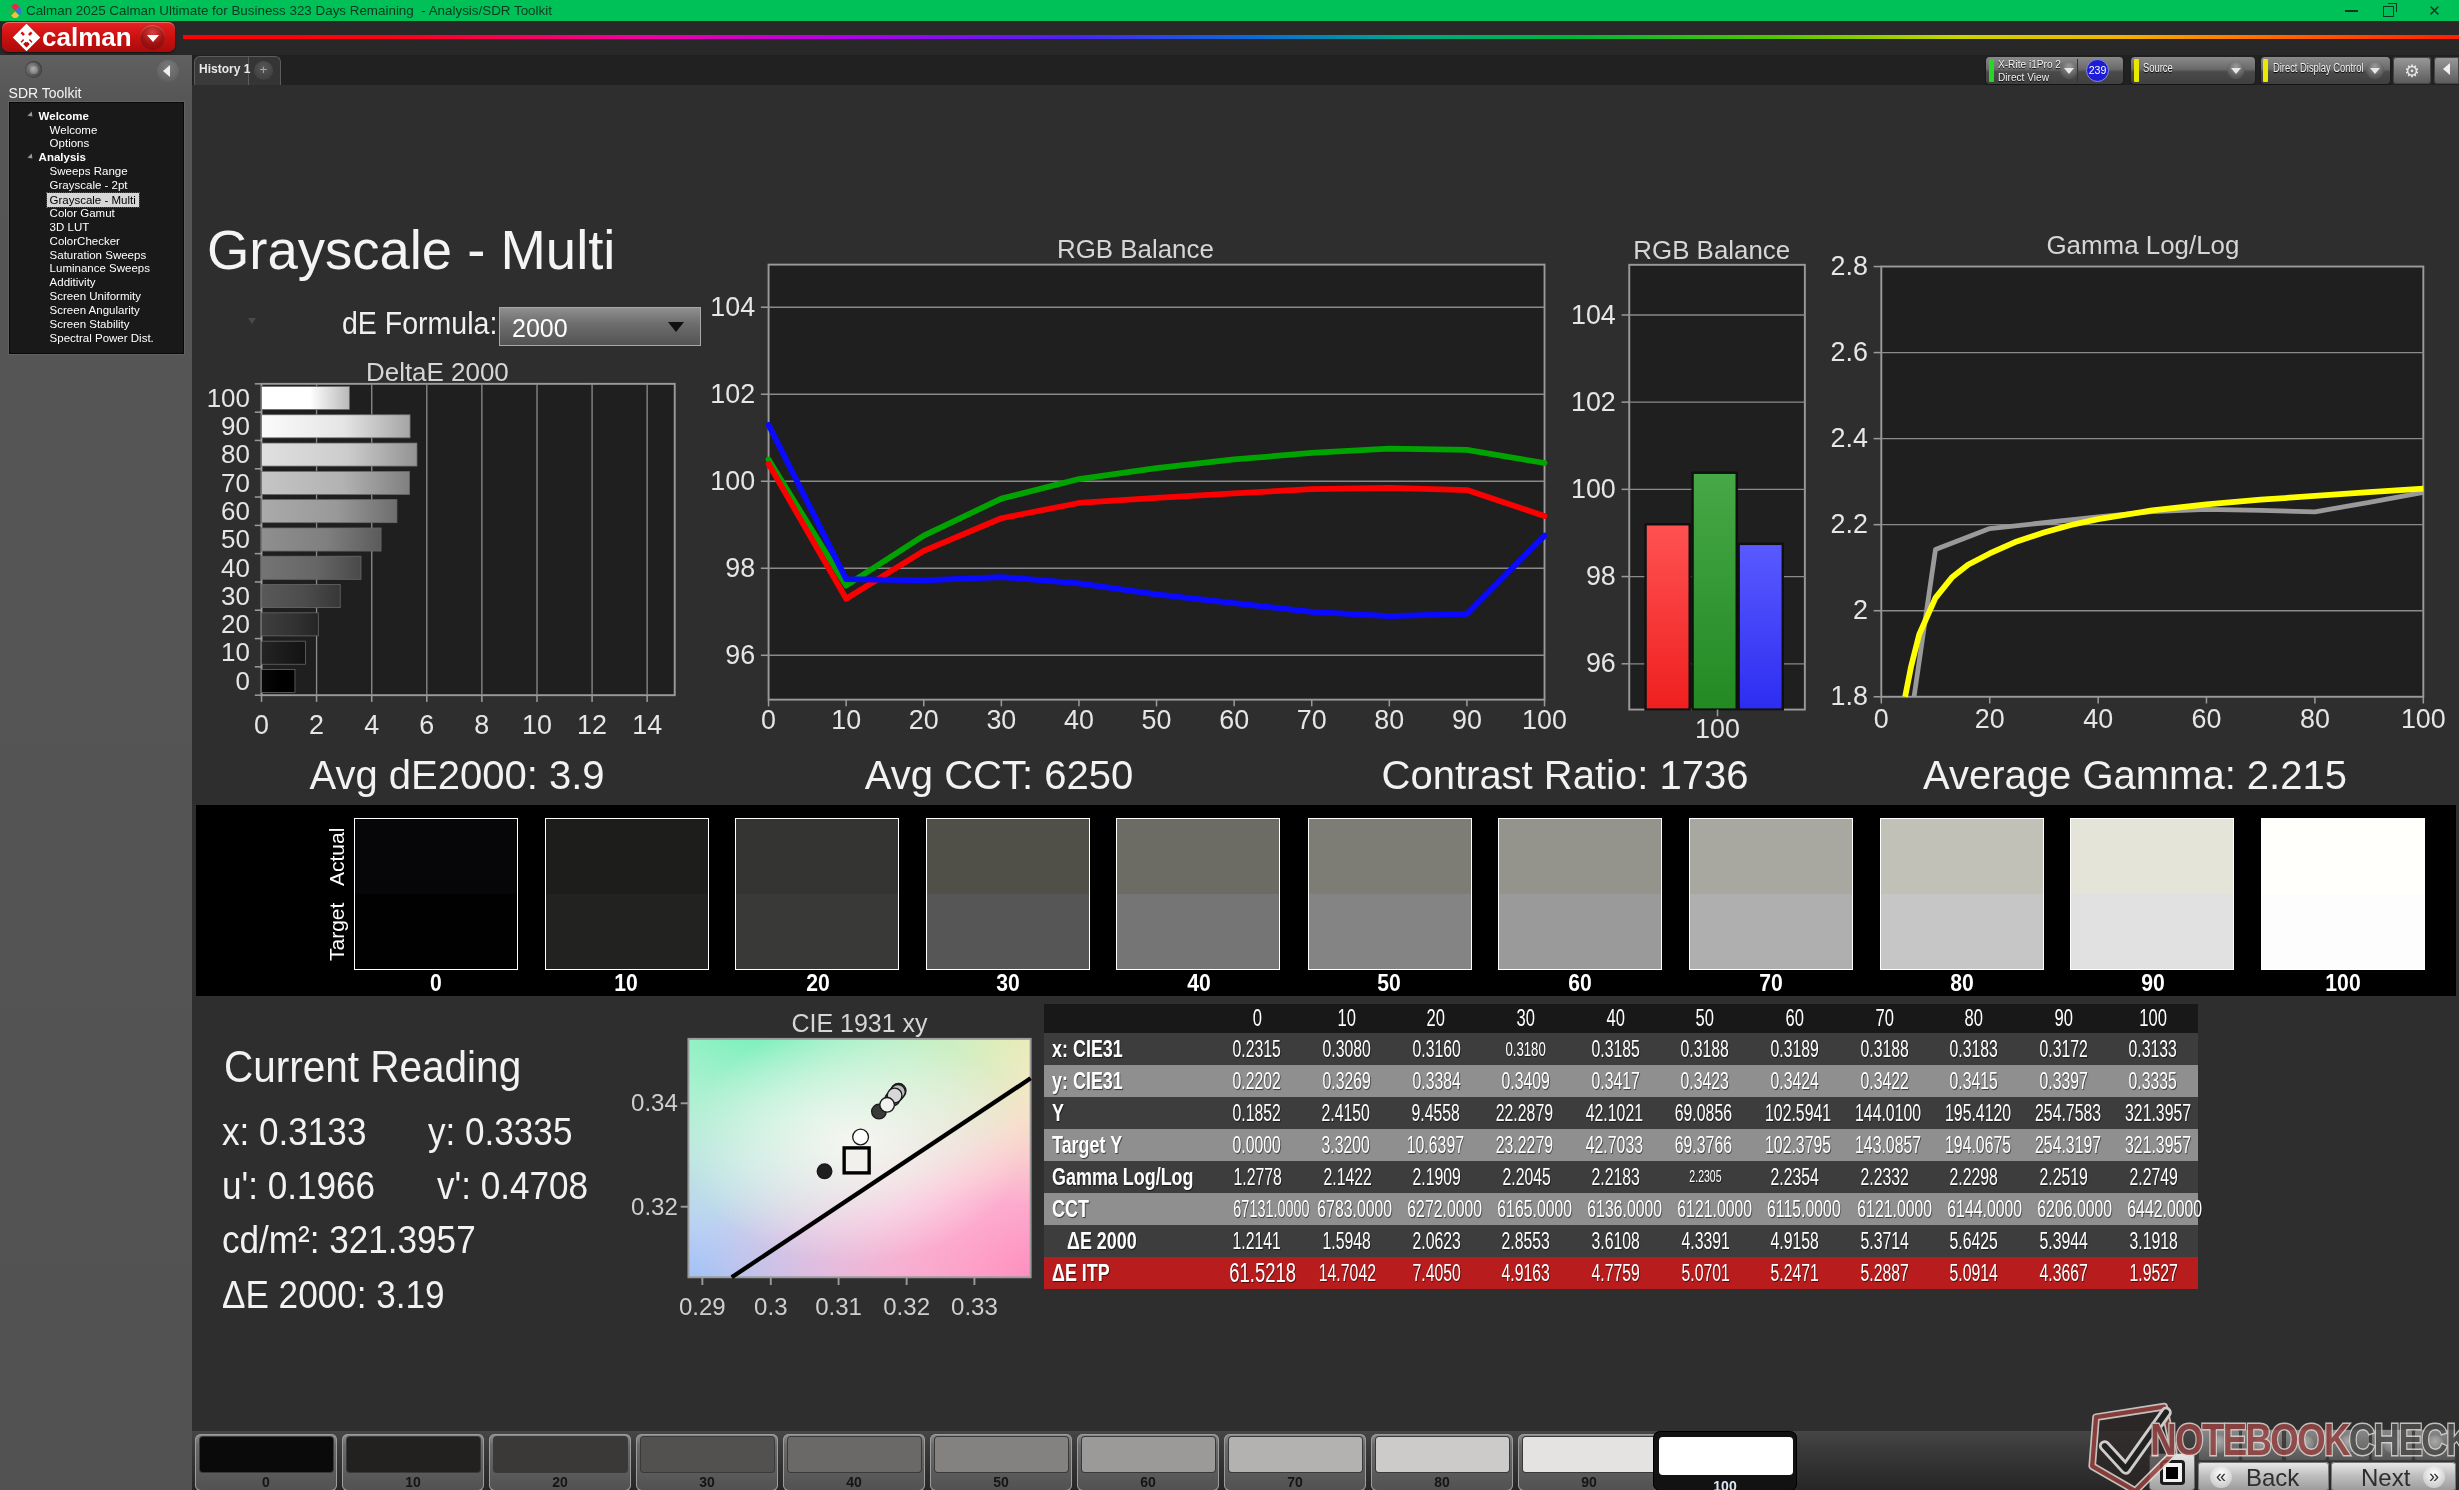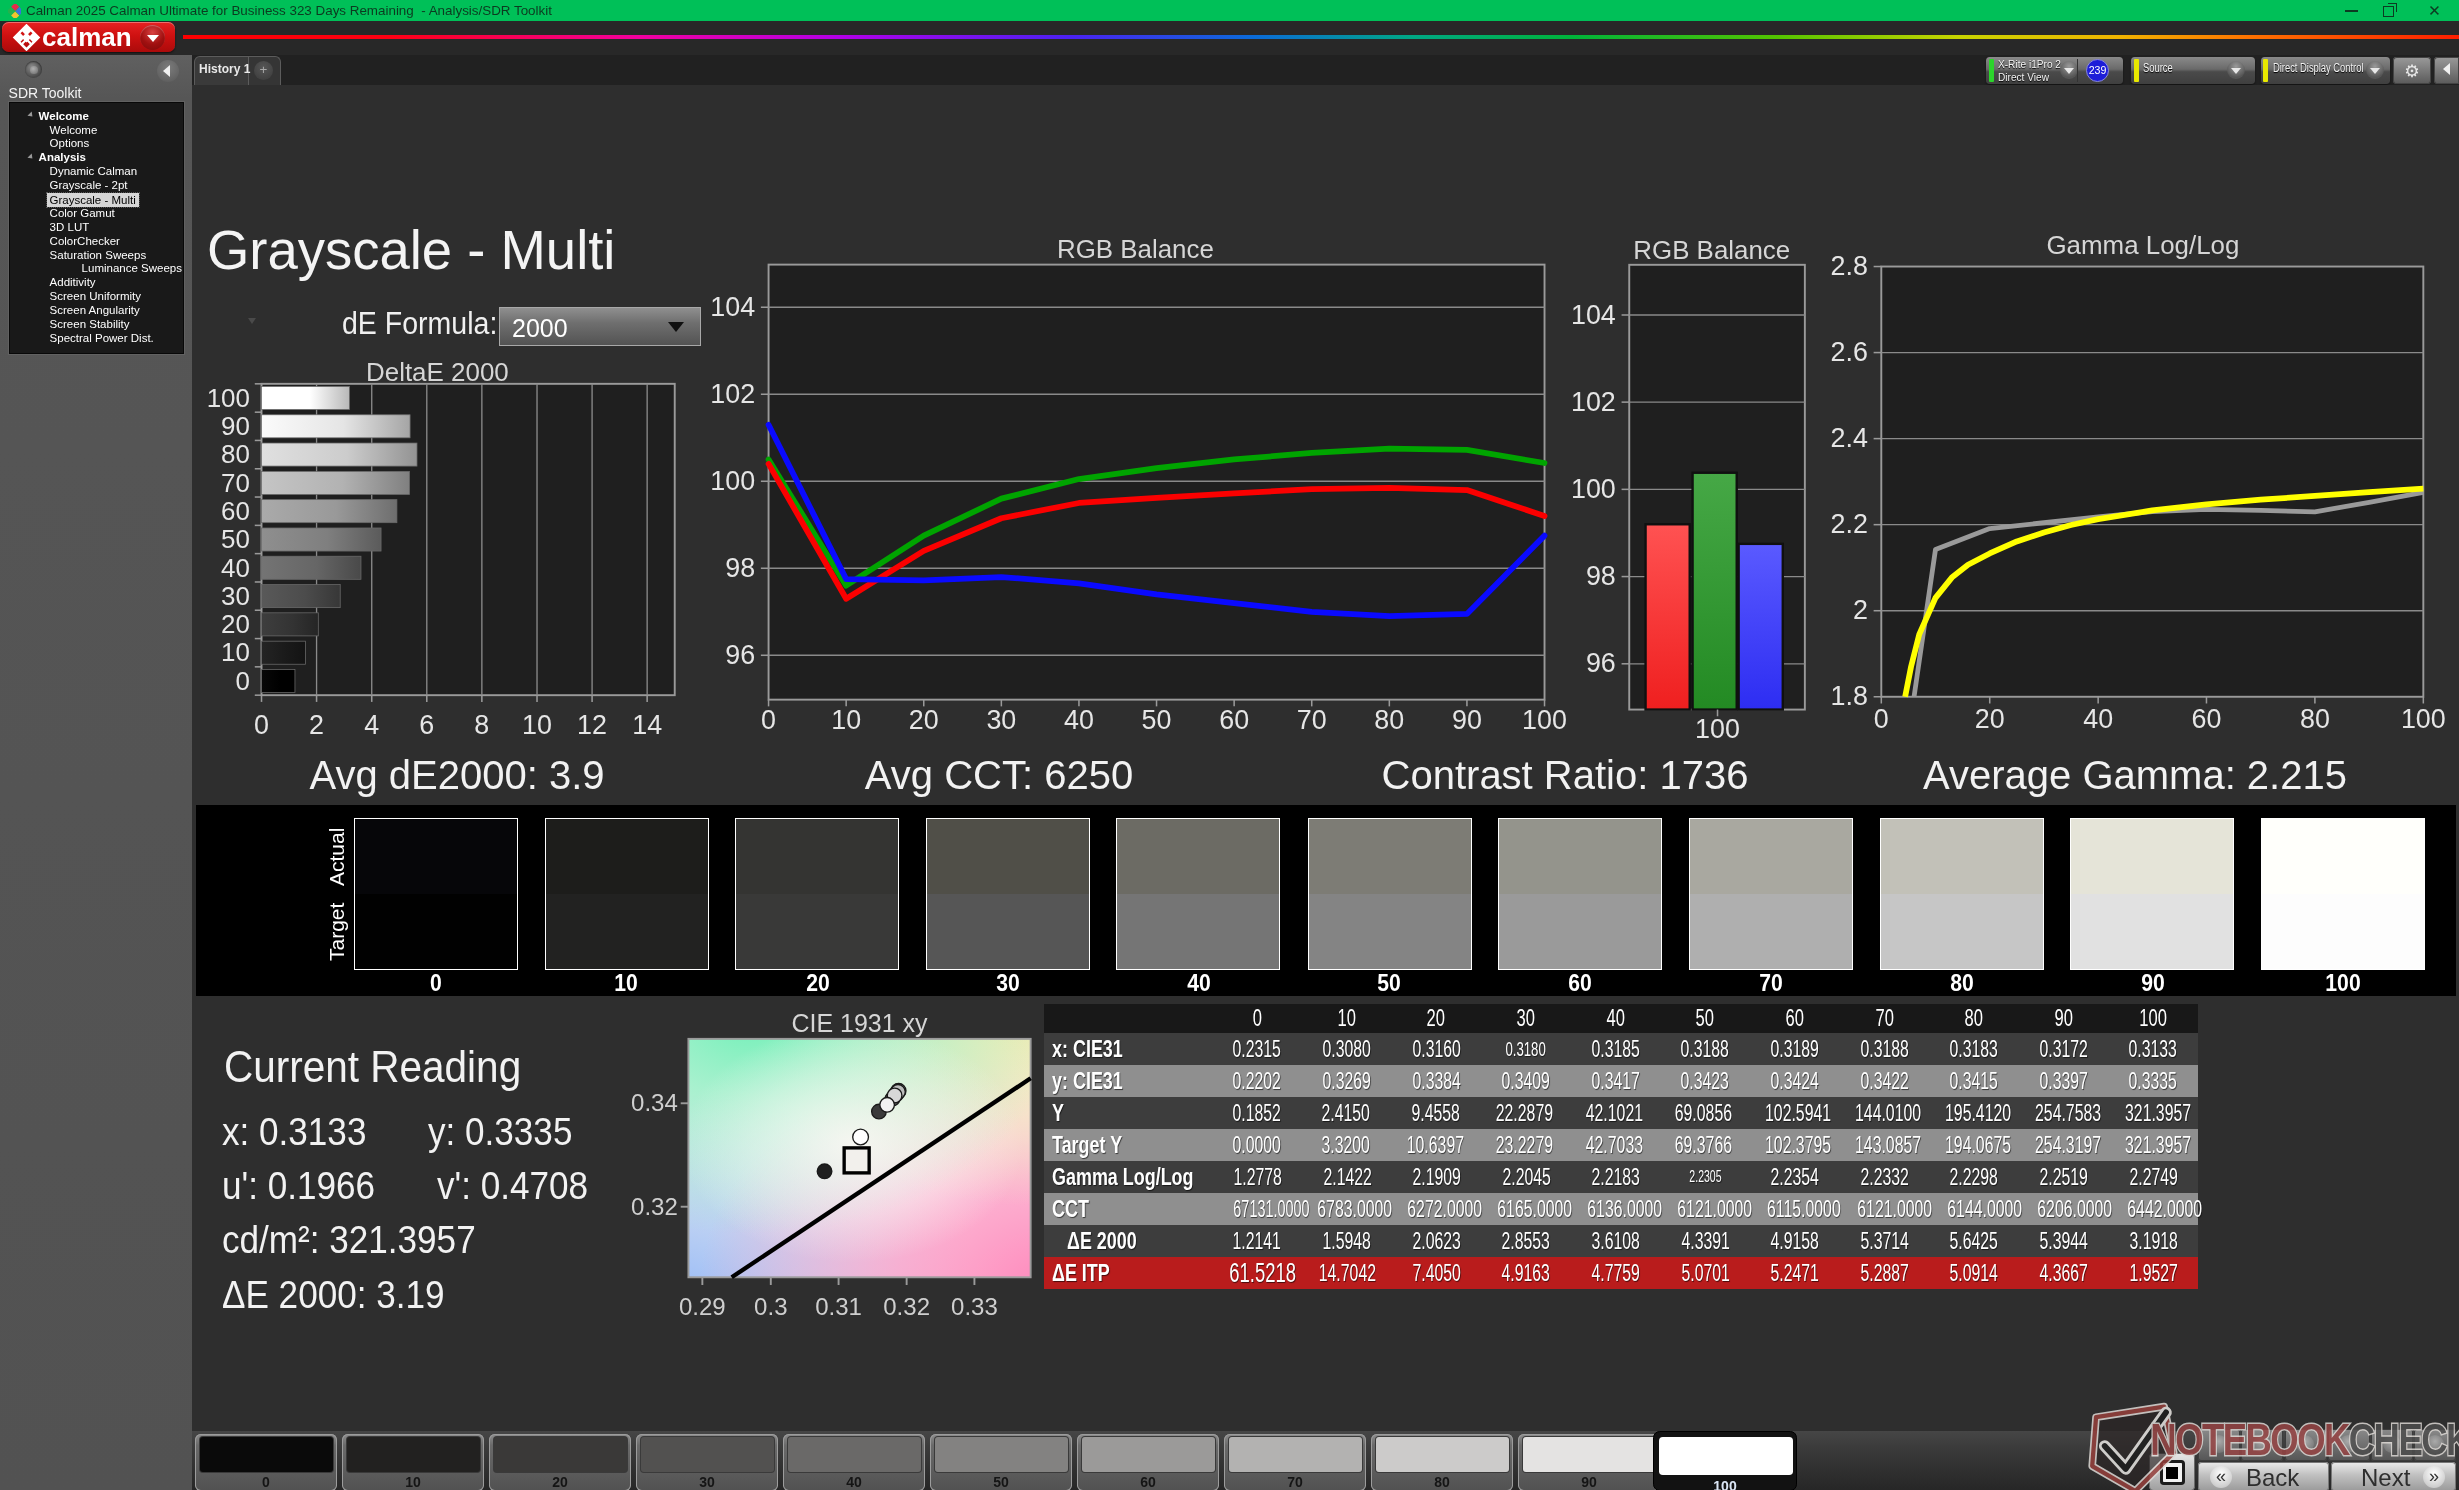--- a/index.html
+++ b/index.html
@@ -80,28 +80,28 @@
 <div class="abs" style="left:157px;top:60px;width:22px;height:22px;border-radius:50%;background:radial-gradient(circle at 50% 35%,#7c7c7c,#585858);"></div>
 <div class="abs" style="left:163px;top:65px;width:0;height:0;border-top:6.2px solid transparent;border-bottom:6.2px solid transparent;border-right:7.7px solid #f0f0f0;"></div>
 <div class="abs" style="left:8.6px;top:85px;font-size:14px;color:#f4f4f4;">SDR Toolkit</div>
 <div class="abs" style="left:8.6px;top:102px;width:175px;height:252px;background:#191919;border:1px solid #080808;box-shadow:0 0 0 1px #616161;">
       <div class="abs" style="left:18px;top:10px;width:0;height:0;border-left:3.8px solid transparent;border-right:3.8px solid transparent;border-top:4.8px solid #9a9a9a;transform:rotate(-45deg);"></div>
       <div class="abs" style="left:29px;top:6.7px;font-size:11.5px;line-height:13.4px;font-weight:700;color:#fff;">Welcome</div>
       <div class="abs" style="left:40px;top:20.6px;font-size:11.5px;line-height:13.4px;color:#fff;">Welcome</div>
       <div class="abs" style="left:40px;top:34px;font-size:11.5px;line-height:13.4px;color:#fff;">Options</div>
       <div class="abs" style="left:18px;top:52px;width:0;height:0;border-left:3.8px solid transparent;border-right:3.8px solid transparent;border-top:4.8px solid #9a9a9a;transform:rotate(-45deg);"></div>
       <div class="abs" style="left:29px;top:48px;font-size:11.5px;line-height:13.4px;font-weight:700;color:#fff;">Analysis</div>
-      <div class="abs" style="left:40px;top:62px;font-size:11.5px;line-height:13.4px;color:#fff;">Dynamic Calman</div>
+      <div class="abs" style="left:40px;top:62px;font-size:11.5px;line-height:13.4px;color:#fff;">Sweeps Range</div>
       <div class="abs" style="left:40px;top:76px;font-size:11.5px;line-height:13.4px;color:#fff;">Grayscale - 2pt</div>
       <div class="abs" style="left:37px;top:90px;background:#d6d6d6;color:#000;font-size:11.5px;line-height:14px;padding:0 2.9px;outline:1px dotted #555;">Grayscale - Multi</div>
       <div class="abs" style="left:40px;top:104px;font-size:11.5px;line-height:13.4px;color:#fff;">Color Gamut</div>
       <div class="abs" style="left:40px;top:118px;font-size:11.5px;line-height:13.4px;color:#fff;">3D LUT</div>
       <div class="abs" style="left:40px;top:132px;font-size:11.5px;line-height:13.4px;color:#fff;">ColorChecker</div>
       <div class="abs" style="left:40px;top:146px;font-size:11.5px;line-height:13.4px;color:#fff;">Saturation Sweeps</div>
-      <div class="abs" style="left:40px;top:159px;font-size:11.5px;line-height:13.4px;color:#fff;margin-left:32px;">Luminance Sweeps</div>
+      <div class="abs" style="left:40px;top:159px;font-size:11.5px;line-height:13.4px;color:#fff;">Luminance Sweeps</div>
       <div class="abs" style="left:40px;top:173px;font-size:11.5px;line-height:13.4px;color:#fff;">Additivity</div>
       <div class="abs" style="left:40px;top:187px;font-size:11.5px;line-height:13.4px;color:#fff;">Screen Uniformity</div>
       <div class="abs" style="left:40px;top:201px;font-size:11.5px;line-height:13.4px;color:#fff;">Screen Angularity</div>
       <div class="abs" style="left:40px;top:215px;font-size:11.5px;line-height:13.4px;color:#fff;">Screen Stability</div>
       <div class="abs" style="left:40px;top:229px;font-size:11.5px;line-height:13.4px;color:#fff;">Spectral Power Dist.</div>
     </div>
     <div class="abs" style="left:192px;top:85px;width:2267px;height:1347px;background:#2e2e2e;"></div>
 <div class="abs" style="left:207px;top:218px;font-size:55px;color:#f4f4f4;transform:scaleX(.99);transform-origin:0 0;white-space:nowrap;">Grayscale - Multi</div>
 <div class="abs" style="left:248px;top:318px;width:0;height:0;border-left:4.8px solid transparent;border-right:4.8px solid transparent;border-top:6.7px solid #4a4a4a;"></div>
 <div class="abs" style="left:342px;top:306px;font-size:31px;color:#f0f0f0;transform:scaleX(.92);transform-origin:0 0;white-space:nowrap;">dE Formula:</div>

